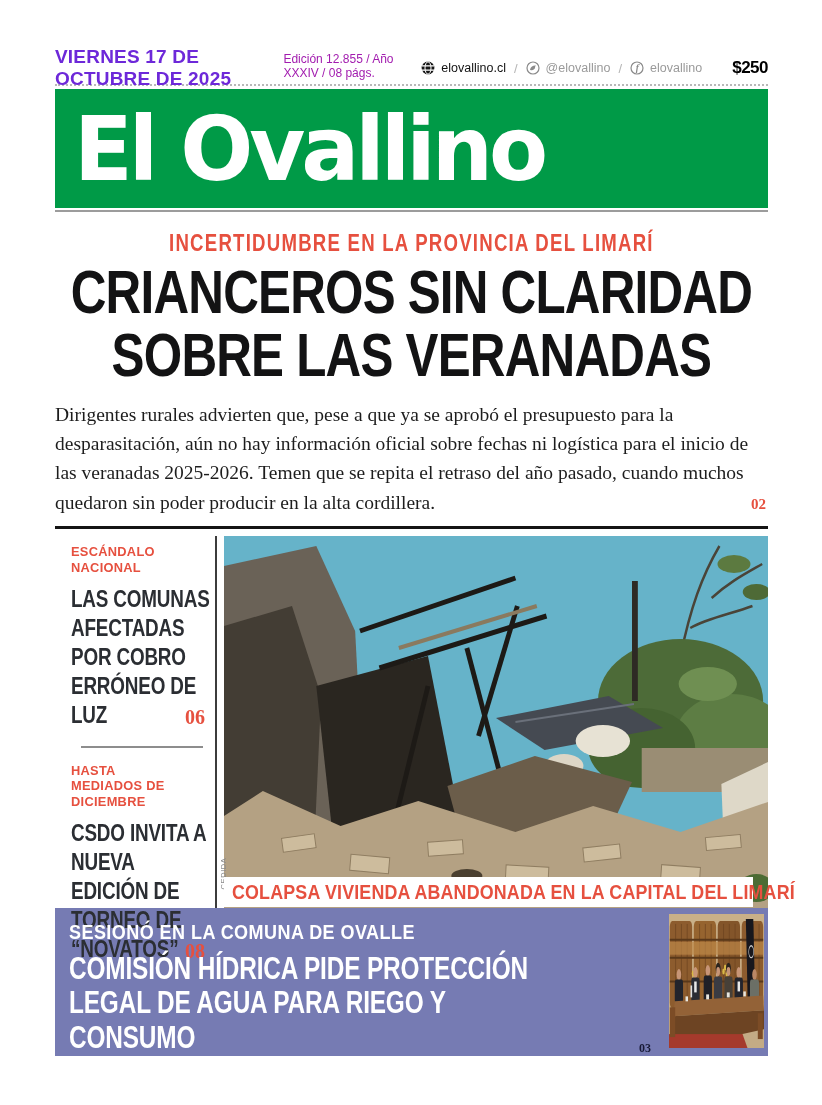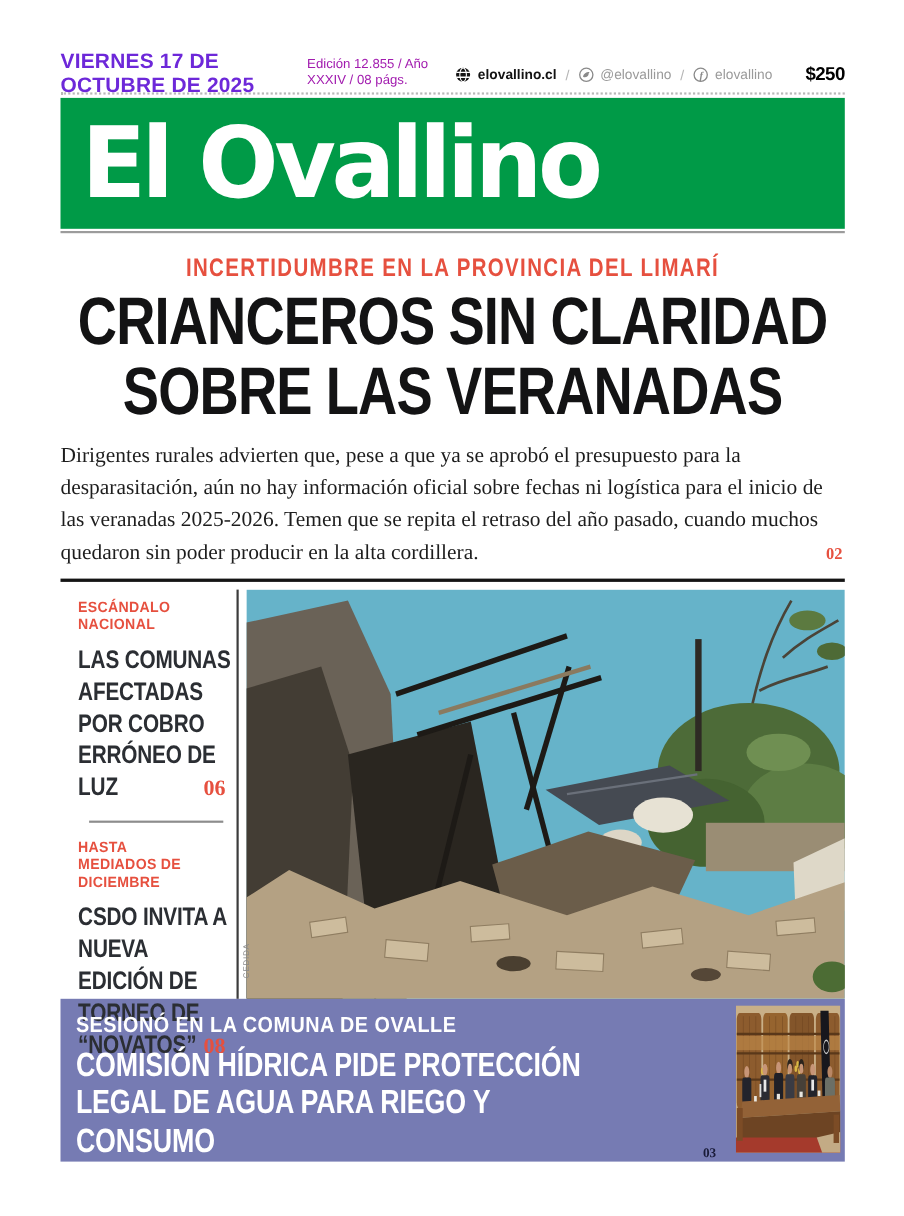--- a/index.html
+++ b/index.html
@@ -10,21 +10,21 @@
   .page{position:relative; width:822px; height:1105px; background:#fff; overflow:hidden;
         padding:0 54px 0 55px;}
 
   
   .topbar{margin-top:56px; display:flex; justify-content:space-between; align-items:center; height:24px;}
   .topbar-left{display:flex; align-items:baseline; gap:9px;}
   .date{font-size:19px; font-weight:bold; color:#6d28d9; letter-spacing:.2px;}
   .edition{font-size:12px; color:#a21caf;}
   .topbar-right{display:flex; align-items:center; gap:8px;}
   .soc{display:flex; align-items:center; gap:6px; font-size:12.5px;}
-  .soc .site{font-weight:bold; color:#121212;}
+  .soc .site{font-weight:normal; color:#121212;}
   .soc .handle{color:#9a9a9a;}
   .sep{color:#b5b5b5; font-size:13px; padding:0 2px;}
   .price{font-size:17px; font-weight:bold; color:#000000; margin-left:22px; letter-spacing:-.5px;}
   .icn{display:inline-block; vertical-align:middle;}
 
   .dotted-rule{margin-top:4px; border-top:2px dotted #b8b8b8;}
 
   
   .masthead{margin-top:3px; height:119px; background:var(--green);
             display:flex; align-items:center; justify-content:flex-start;padding-left:19px;}
@@ -204,20 +204,24 @@
           <rect x="290" y="330" width="44" height="16" transform="rotate(3 312 338)"></rect>
           <rect x="370" y="310" width="38" height="14" transform="rotate(-6 389 317)"></rect>
           <rect x="450" y="330" width="40" height="15" transform="rotate(4 470 337)"></rect>
           <rect x="496" y="300" width="36" height="13" transform="rotate(-5 514 306)"></rect>
         </g>
         <ellipse cx="250" cy="340" rx="16" ry="7" fill="#4a3f30"></ellipse>
         <ellipse cx="430" cy="350" rx="14" ry="6" fill="#554737"></ellipse>
         <ellipse cx="548" cy="352" rx="18" ry="14" fill="#4c6c34"></ellipse>
       </svg>
       <span class="credit">CEDIDA</span>
+      <figcaption class="caption-bar">
+        <span class="cap-text">COLAPSA VIVIENDA ABANDONADA EN LA CAPITAL DEL LIMARÍ</span>
+        <span class="cap-page pagenum">04</span>
+      </figcaption>
     </figure>
   </section>
 
   <section class="bottom-box">
     <div class="bottom-text">
       <span class="b-kicker">SESIONÓ EN LA COMUNA DE OVALLE</span>
       <span class="b-headline">COMISIÓN HÍDRICA PIDE PROTECCIÓN LEGAL DE AGUA PARA RIEGO Y CONSUMO</span>
       <span class="b-page pagenum">03</span>
     </div>
     <figure class="bottom-photo">

